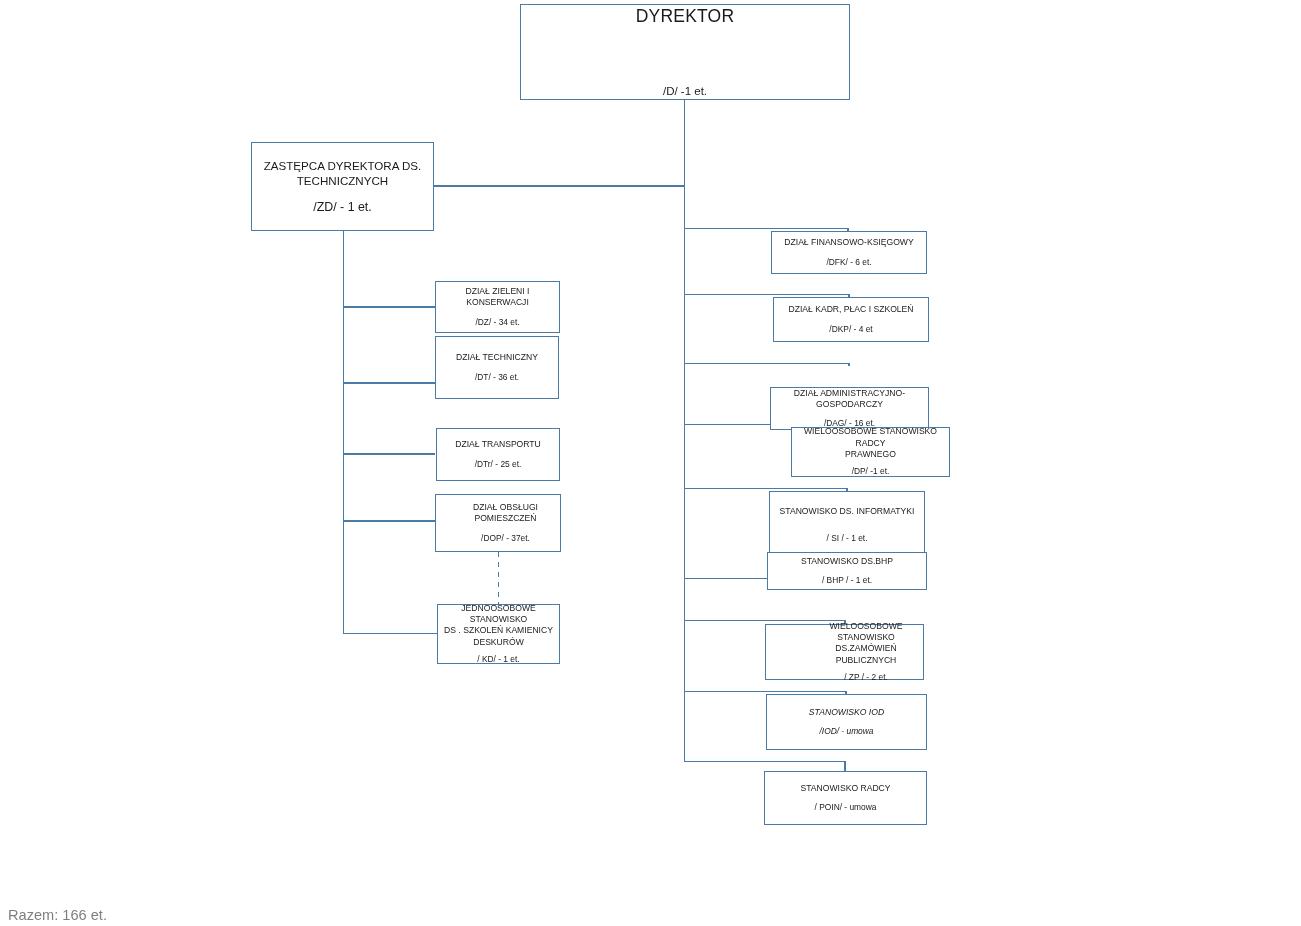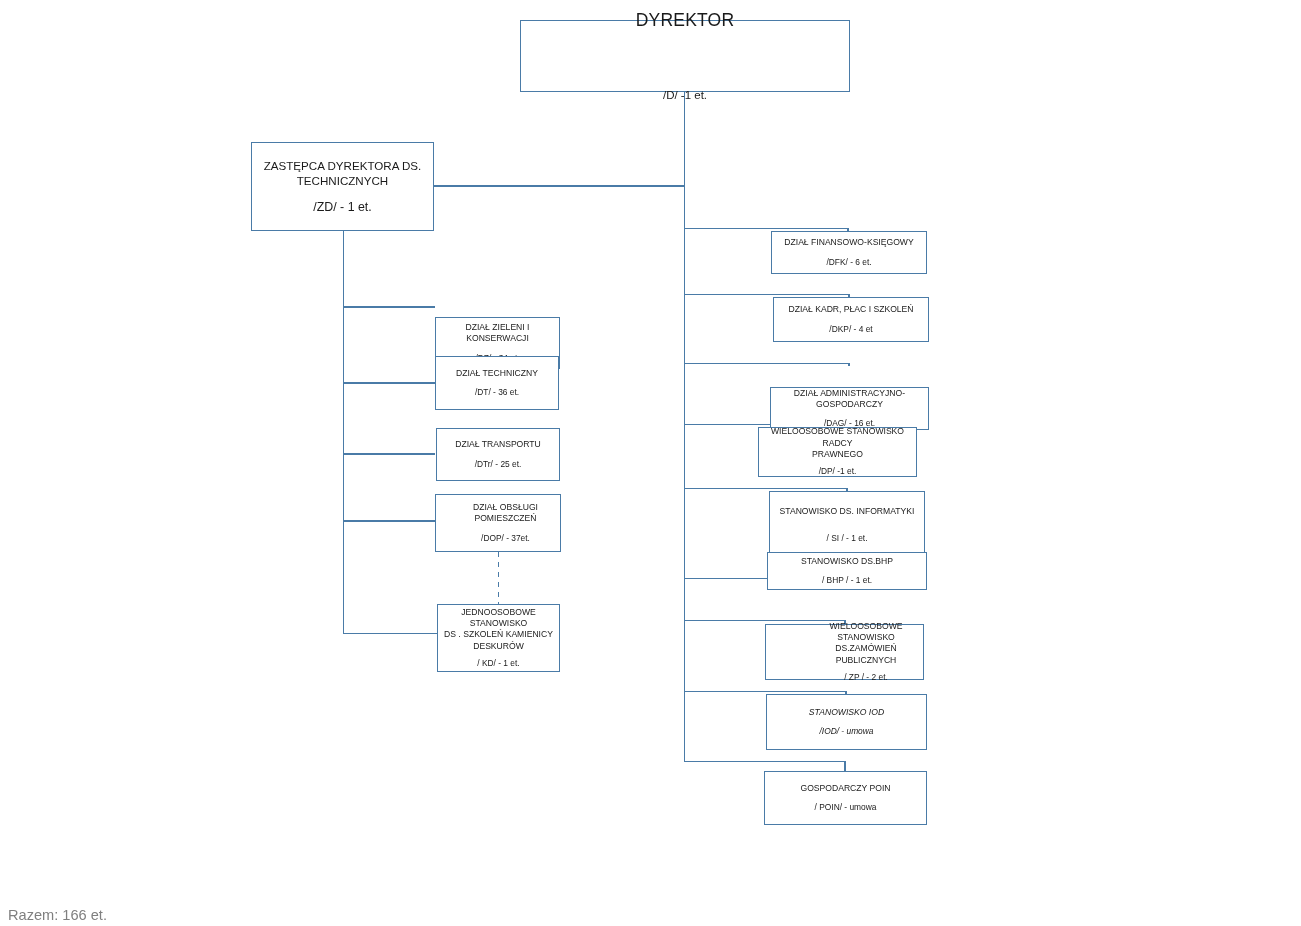--- a/index.html
+++ b/index.html
@@ -103,54 +103,54 @@
       <path d="M684.5,363.5 L849,363.5 L849,366"></path>
       <path d="M684.5,424.5 L849,424.5 L849,427"></path>
       <path d="M684.5,488.5 L847,488.5 L847,491"></path>
       <path d="M684.5,578.5 L767,578.5"></path>
       <path d="M684.5,620.5 L845,620.5 L845,624"></path>
       <path d="M684.5,691.5 L846,691.5 L846,694"></path>
       <path d="M684.5,761.5 L845,761.5 L845,771"></path>
     </g>
   </svg>
 
-  <div class="node n-root" style="left:520px; top:20px; width:330px; height:72px;gap:47px;">
+  <div class="node n-root" style="left:520px; top:4px; width:330px; height:96px;gap:47px;">
     <span class="ttl">DYREKTOR</span>
     <span class="sub">/D/ -1 et.</span>
   </div>
 
   <div class="node n-dep" style="left:251px; top:142px; width:183px; height:89px;">
     <span class="ttl">
       <span>ZASTĘPCA DYREKTORA DS.</span>
       <span class="l2">TECHNICZNYCH</span>
     </span>
     <span class="sub">/ZD/ - 1 et.</span>
   </div>
 
-  <div class="node n-unit" style="left:435px; top:281px; width:125px; height:52px;margin-top:36px;">
+  <div class="node n-unit" style="left:435px; top:281px; width:125px; height:52px;">
     <span class="ttl">DZIAŁ ZIELENI I KONSERWACJI</span>
     <span class="sub">/DZ/ - 34 et.</span>
   </div>
 
-  <div class="node n-unit" style="left:435px; top:356px; width:124px; height:54px;">
+  <div class="node n-unit" style="left:435px; top:336px; width:124px; height:63px;">
     <span class="ttl">DZIAŁ TECHNICZNY</span>
     <span class="sub">/DT/ - 36 et.</span>
   </div>
 
   <div class="node n-unit" style="left:436px; top:428px; width:124px; height:53px;">
     <span class="ttl">DZIAŁ TRANSPORTU</span>
     <span class="sub">/DTr/  - 25 et.</span>
   </div>
 
   <div class="node n-unit" style="left:435px; top:494px; width:126px; height:58px;padding-left:20px;">
     <span class="ttl">DZIAŁ OBSŁUGI POMIESZCZEŃ</span>
     <span class="sub">/DOP/ - 37et.</span>
   </div>
 
-  <div class="node n-unit tight" style="left:437px; top:604px; width:123px; height:68px;">
+  <div class="node n-unit tight" style="left:437px; top:604px; width:123px; height:60px;">
     <span class="ttl">
       <span>JEDNOOSOBOWE STANOWISKO</span>
       <span class="l2">DS . SZKOLEŃ KAMIENICY</span>
       <span class="l2">DESKURÓW</span>
     </span>
     <span class="sub">/ KD/ - 1 et.</span>
   </div>
 
   <div class="node n-unit" style="left:771px; top:231px; width:156px; height:43px;">
     <span class="ttl">DZIAŁ FINANSOWO-KSIĘGOWY</span>
@@ -160,21 +160,21 @@
   <div class="node n-unit" style="left:773px; top:297px; width:156px; height:45px;">
     <span class="ttl">DZIAŁ  KADR, PŁAC I SZKOLEŃ</span>
     <span class="sub">/DKP/ - 4 et</span>
   </div>
 
   <div class="node n-unit" style="left:770px; top:387px; width:159px; height:43px;">
     <span class="ttl">DZIAŁ  ADMINISTRACYJNO- GOSPODARCZY</span>
     <span class="sub">/DAG/ - 16 et.</span>
   </div>
 
-  <div class="node n-unit tight" style="left:758px; top:427px; width:159px; height:50px;">
+  <div class="node n-unit tight" style="left:791px; top:427px; width:159px; height:50px;">
     <span class="ttl">
       <span>WIELOOSOBOWE STANOWISKO  RADCY</span>
       <span class="l2">PRAWNEGO</span>
     </span>
     <span class="sub">/DP/ -1 et.</span>
   </div>
 
   <div class="node n-unit" style="left:769px; top:491px; width:156px; height:68px;gap:8px;">
     <span class="ttl">STANOWISKO DS. INFORMATYKI</span>
     <span class="sub">/ SI / - 1 et.</span>
@@ -193,21 +193,21 @@
     </span>
     <span class="sub">/ ZP / - 2 et.</span>
   </div>
 
   <div class="node n-unit" style="left:766px; top:694px; width:161px; height:56px;font-style:italic;">
     <span class="ttl">STANOWISKO IOD</span>
     <span class="sub">/IOD/ - umowa</span>
   </div>
 
   <div class="node n-unit" style="left:764px; top:771px; width:163px; height:54px;">
-    <span class="ttl">GOSPODARCZY POIN</span>
+    <span class="ttl">STANOWISKO RADCY</span>
     <span class="sub">/ POIN/ -  umowa</span>
   </div>
 
   <div id="footer">
     <div>Razem: 166 et.</div>
     
     
   </div>
 
 </div>

